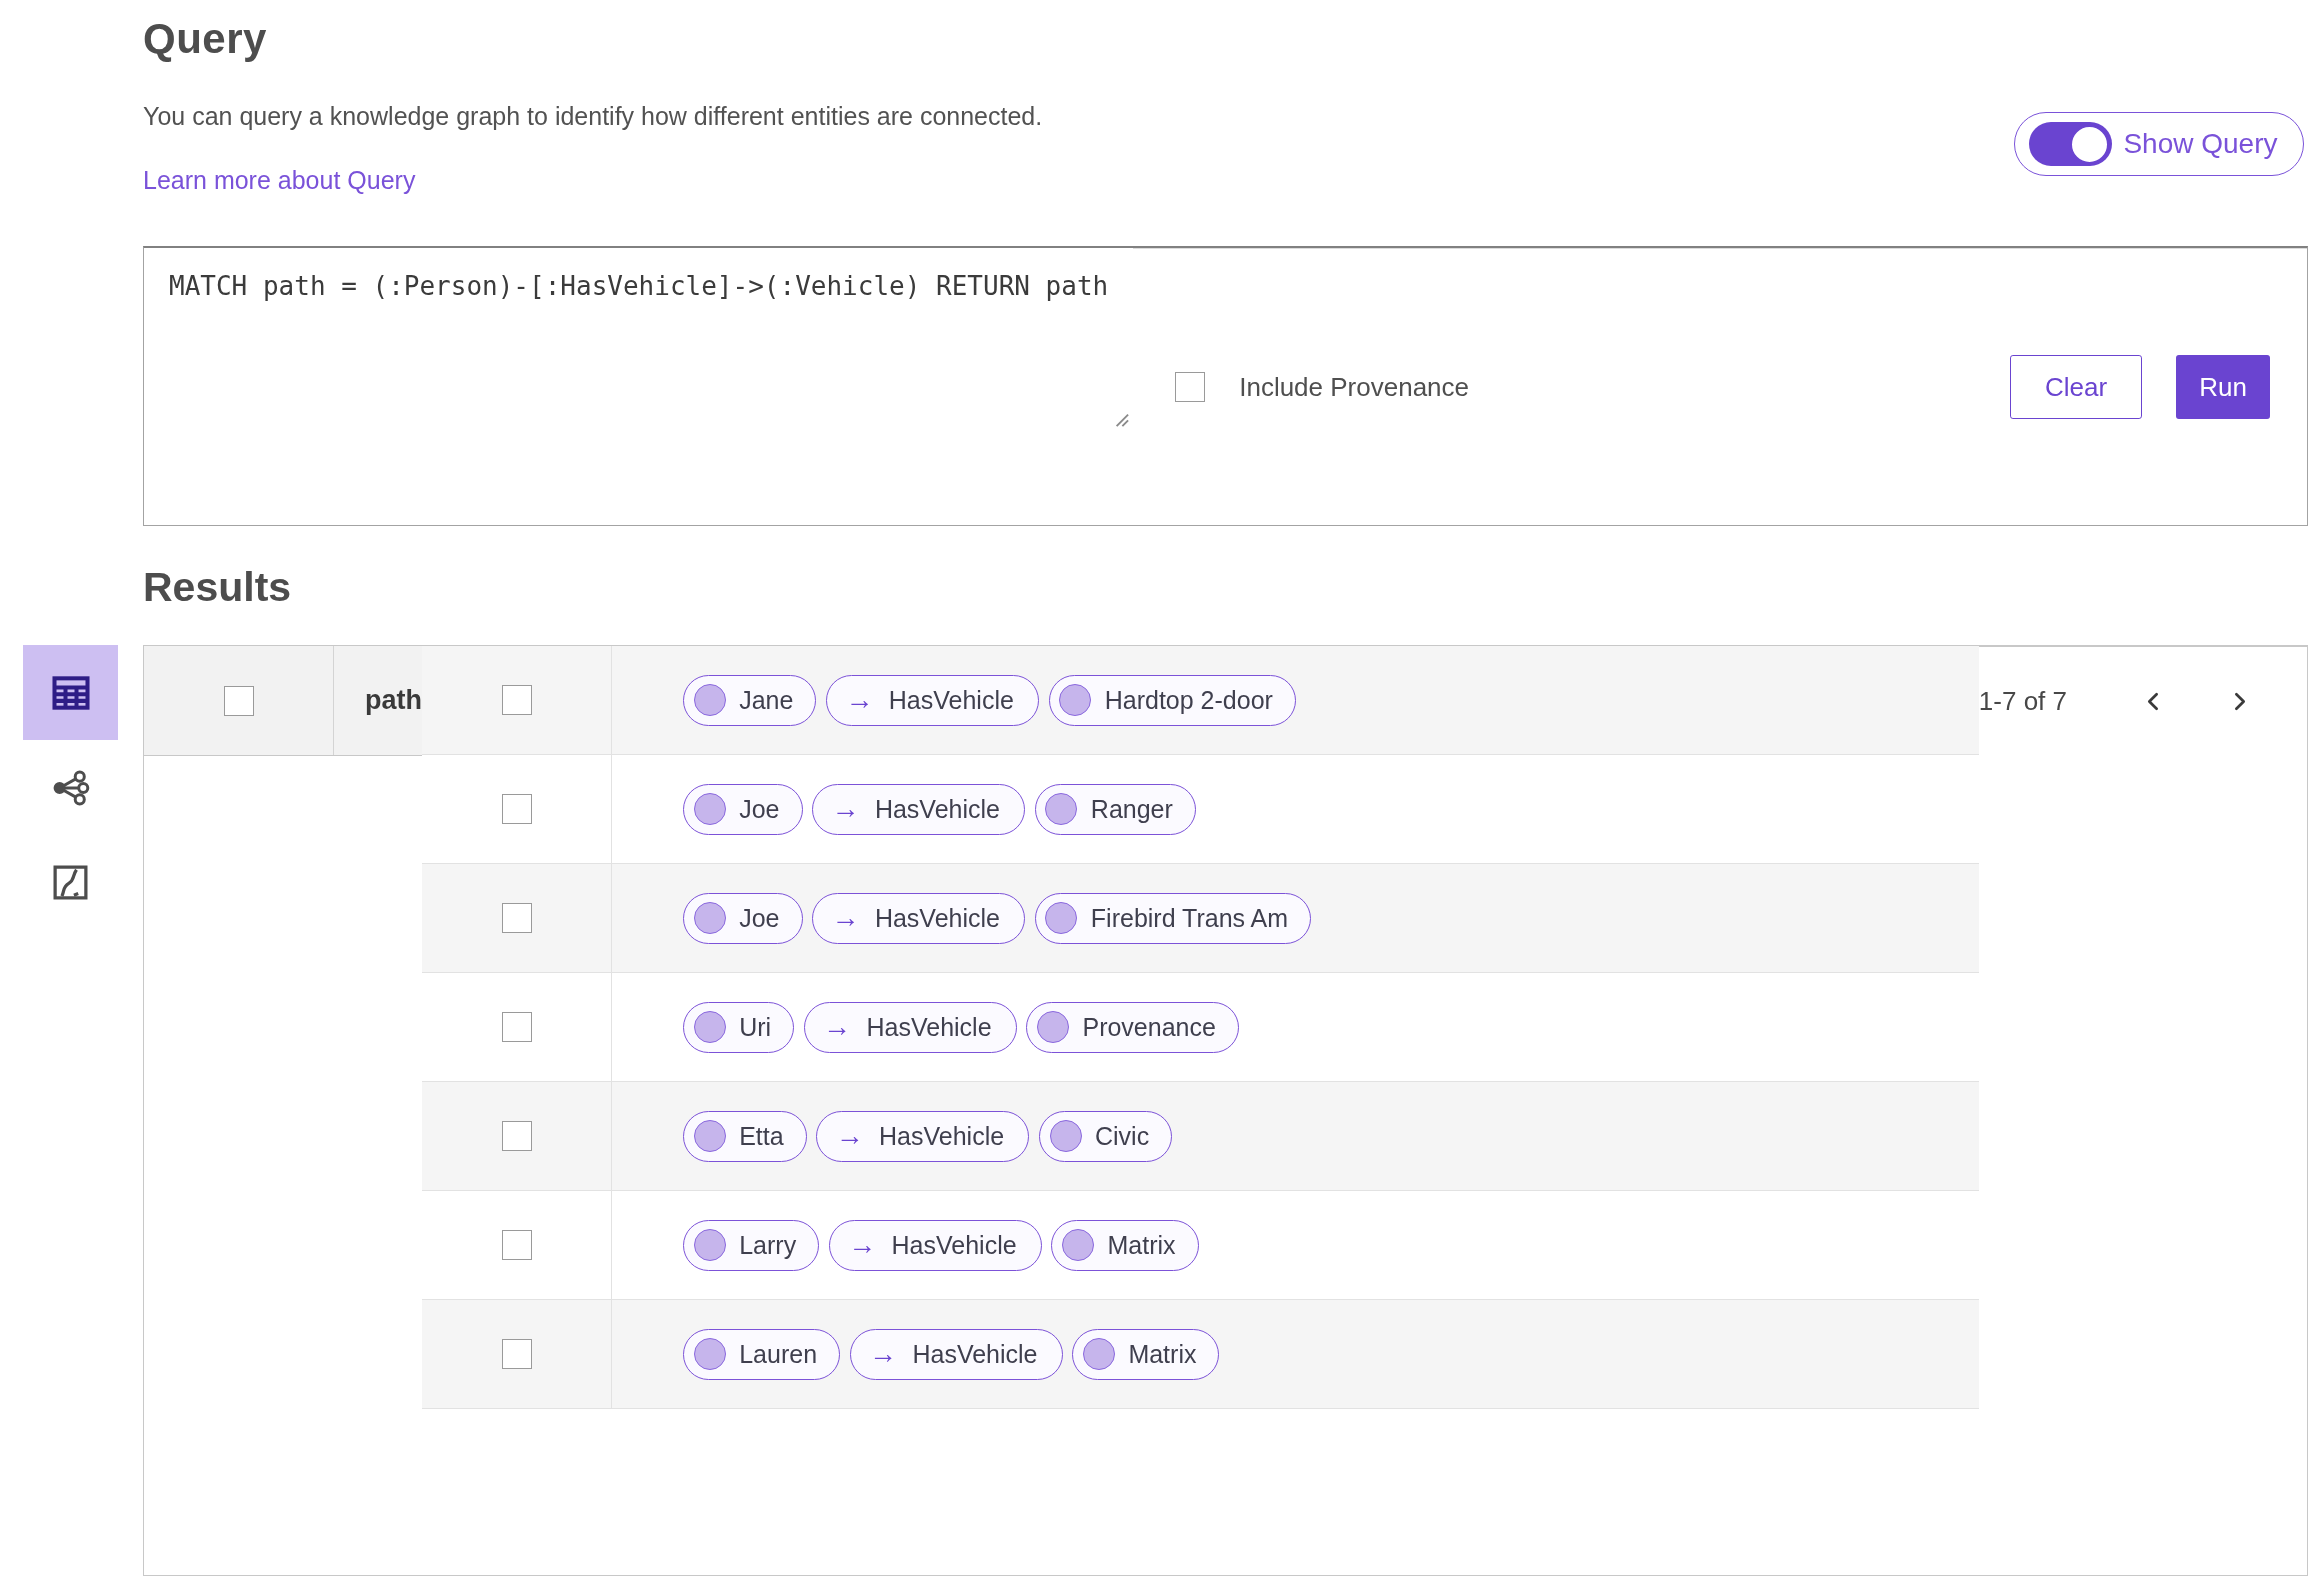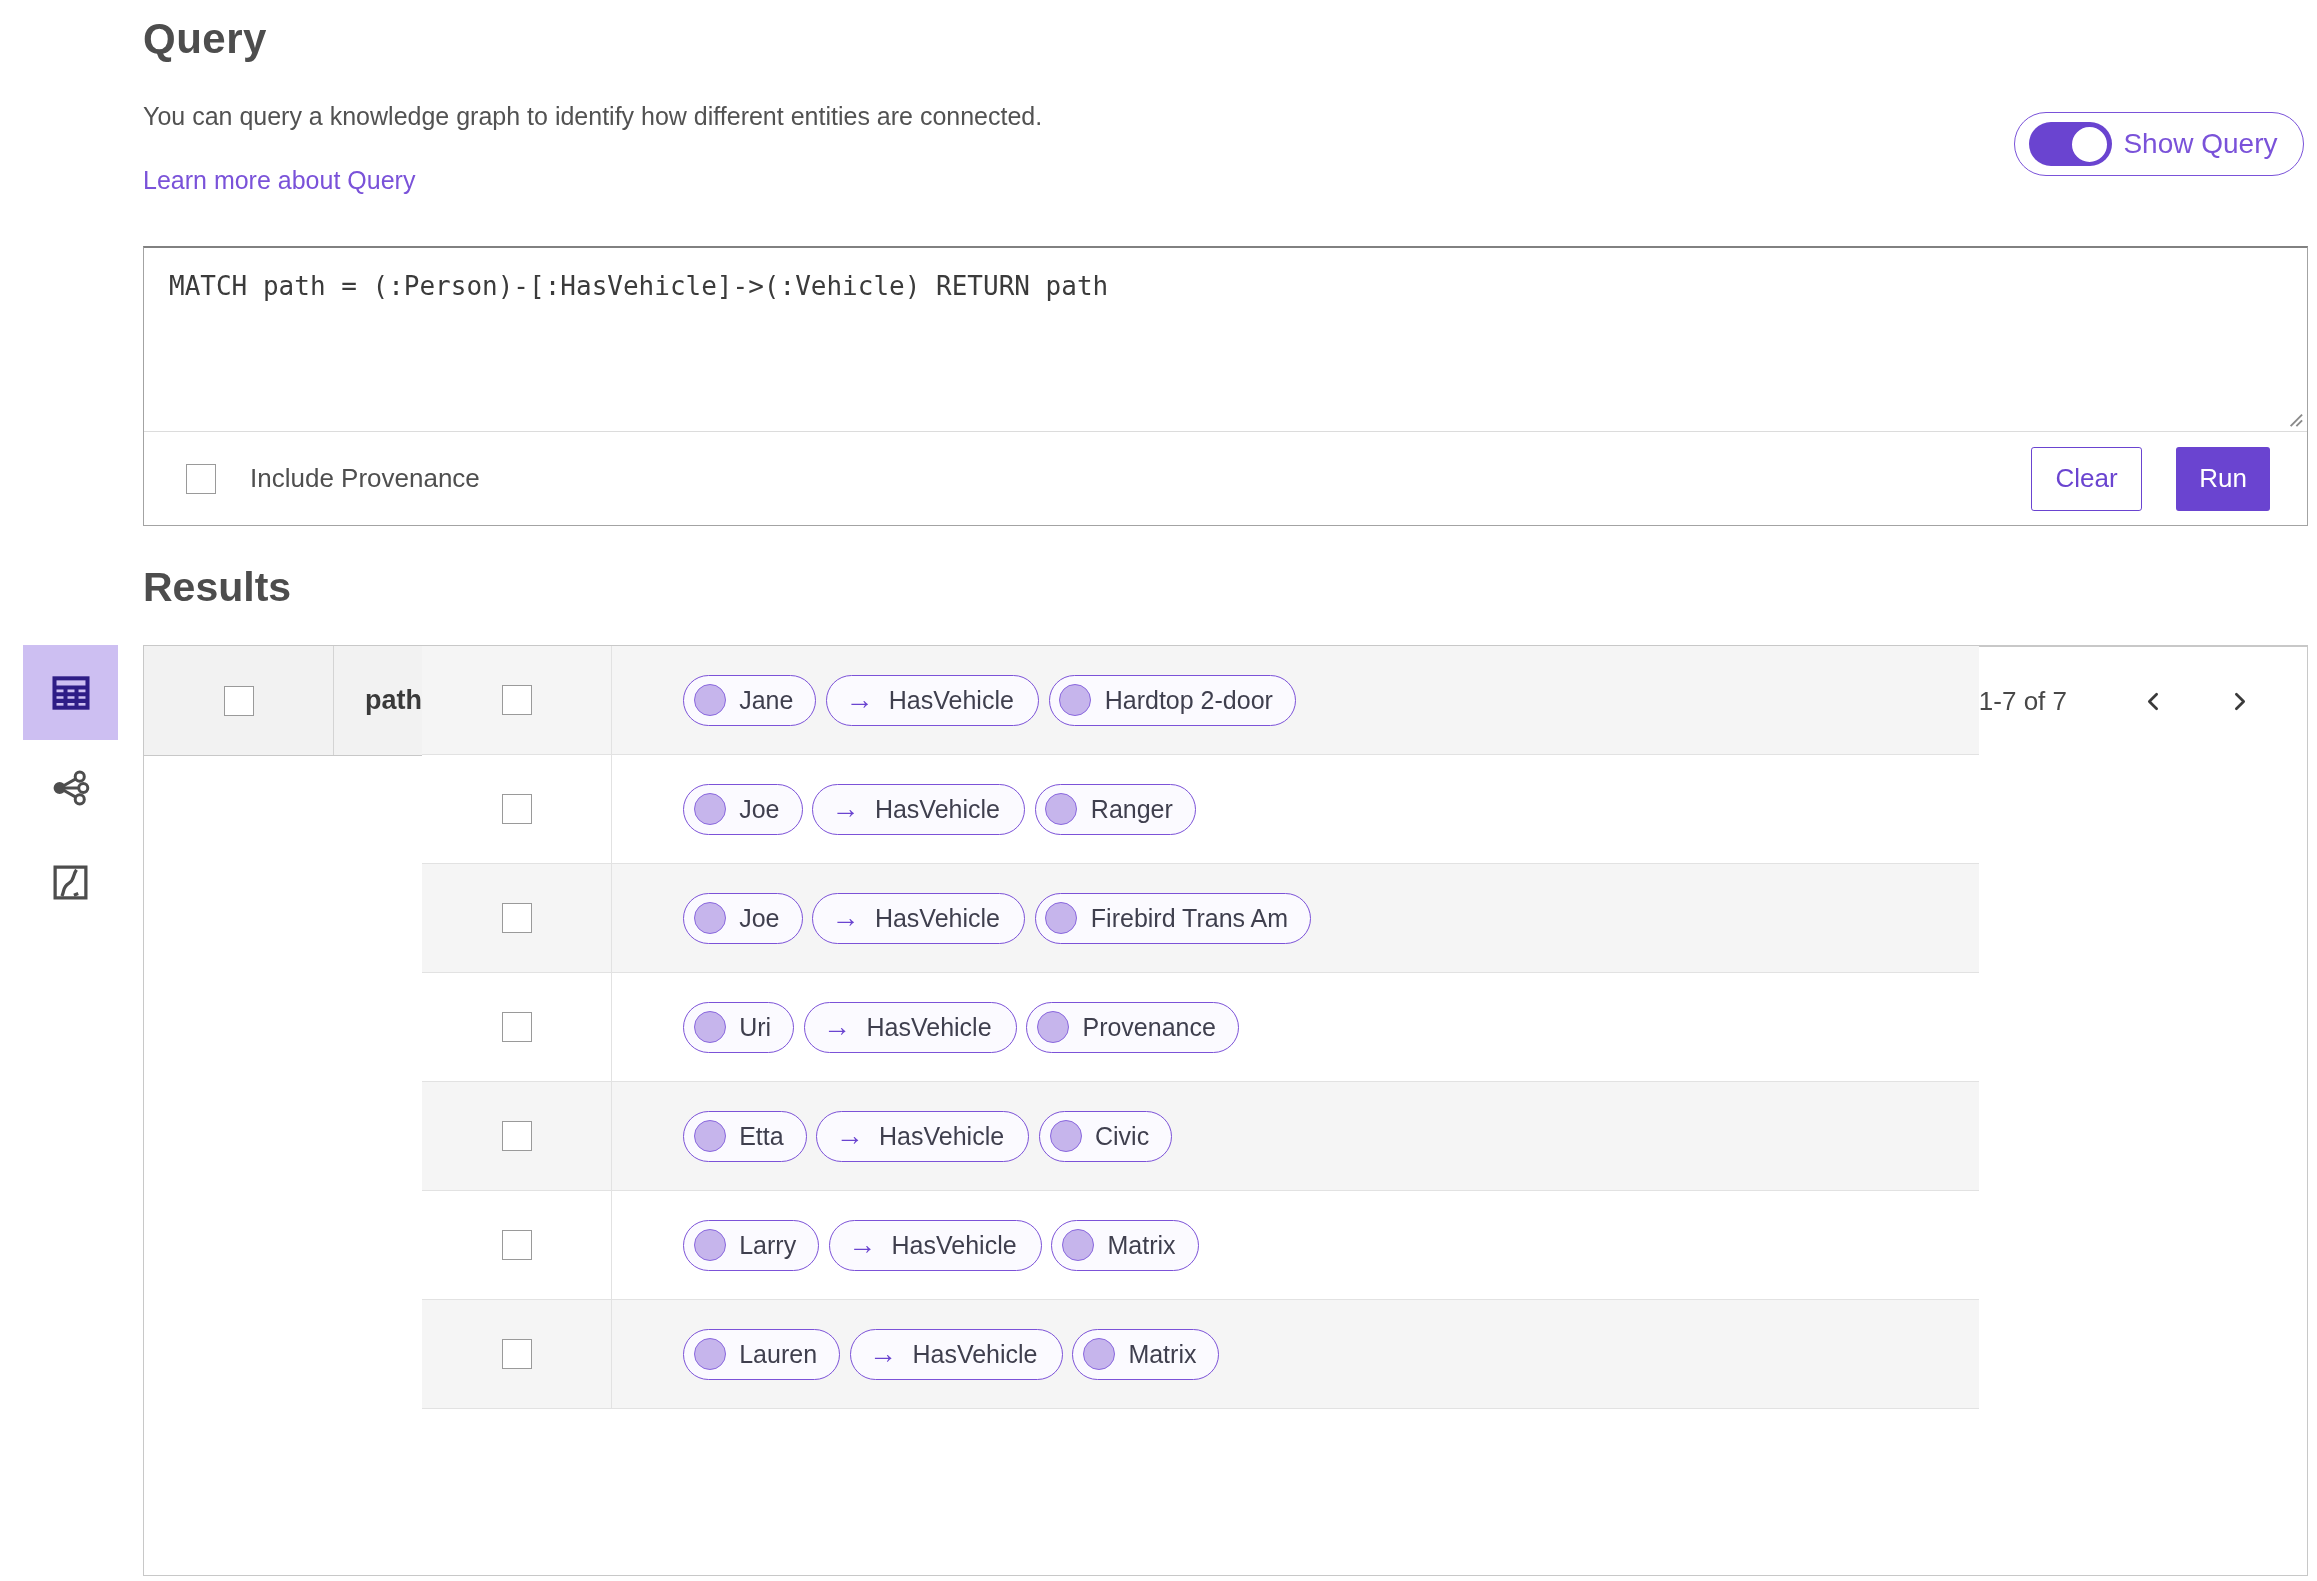--- a/index.html
+++ b/index.html
@@ -31,21 +31,21 @@
   .toggle-knob{
     position:absolute; right:2.9px; top:2.9px; width:39px; height:39px; border-radius:50%;
     background:#fff; border:2.9px solid var(--accent);
   }
   .show-query-label{font-size:28px; color:var(--link);}
 
   
   .query-panel{
     left:143px; top:246px; width:2165px; height:280px; background:#fff;
     border:1.9px solid #a3a3a3; border-top:2.9px solid #818181;
-    display:flex; flex-direction:column;
+    display:flex; flex-direction:row;
   }
   .query-code{
     height:183px; padding:23px 25px; font-family:"DejaVu Sans Mono", monospace;
     font-size:26px; color:#3b3b3b; white-space:pre-wrap; position:relative; outline:none;
   }
   .resize-grip{position:absolute; right:2.9px; bottom:2.9px; width:21px; height:21px; cursor:nwse-resize;}
   .panel-footer{
     flex:1; border-top:1.9px solid #dcdcdc; display:flex; align-items:center;
     padding:0 37px 0 42px;
     gap:13px;
@@ -53,21 +53,21 @@
   .checkbox{
     width:30px; height:30px; border:1.9px solid #9a9a9a; background:#fff; cursor:pointer; flex:0 0 auto;
   }
   .prov-label{margin-left:21px; font-size:26px; color:#4f4f4f;}
   .footer-spacer{flex:1;}
   .btn{
     height:64px; font-size:26px; border-radius:2.9px; cursor:pointer;
     display:inline-flex; align-items:center; justify-content:center;
     font-family:"Liberation Sans", sans-serif;
   }
-  .btn-clear{width:111px; background:#fff; border:1.9px solid var(--accent); color:var(--accent); margin-right:21px;}
+  .btn-clear{width:132px; background:#fff; border:1.9px solid var(--accent); color:var(--accent); margin-right:21px;}
   .btn-run{width:94px; background:var(--accent); border:none; color:#fff;}
 
   
   .results-title{left:143px; top:564px; font-size:41px; font-weight:bold; color:#4d4d4d;}
 
   .view-rail{left:23px; top:645px; width:95px; display:flex; flex-direction:column; align-items:center;}
   .rail-btn{
     width:95px; height:95px; display:flex; align-items:center; justify-content:center;
     background:transparent; border:none; cursor:pointer;
   }

